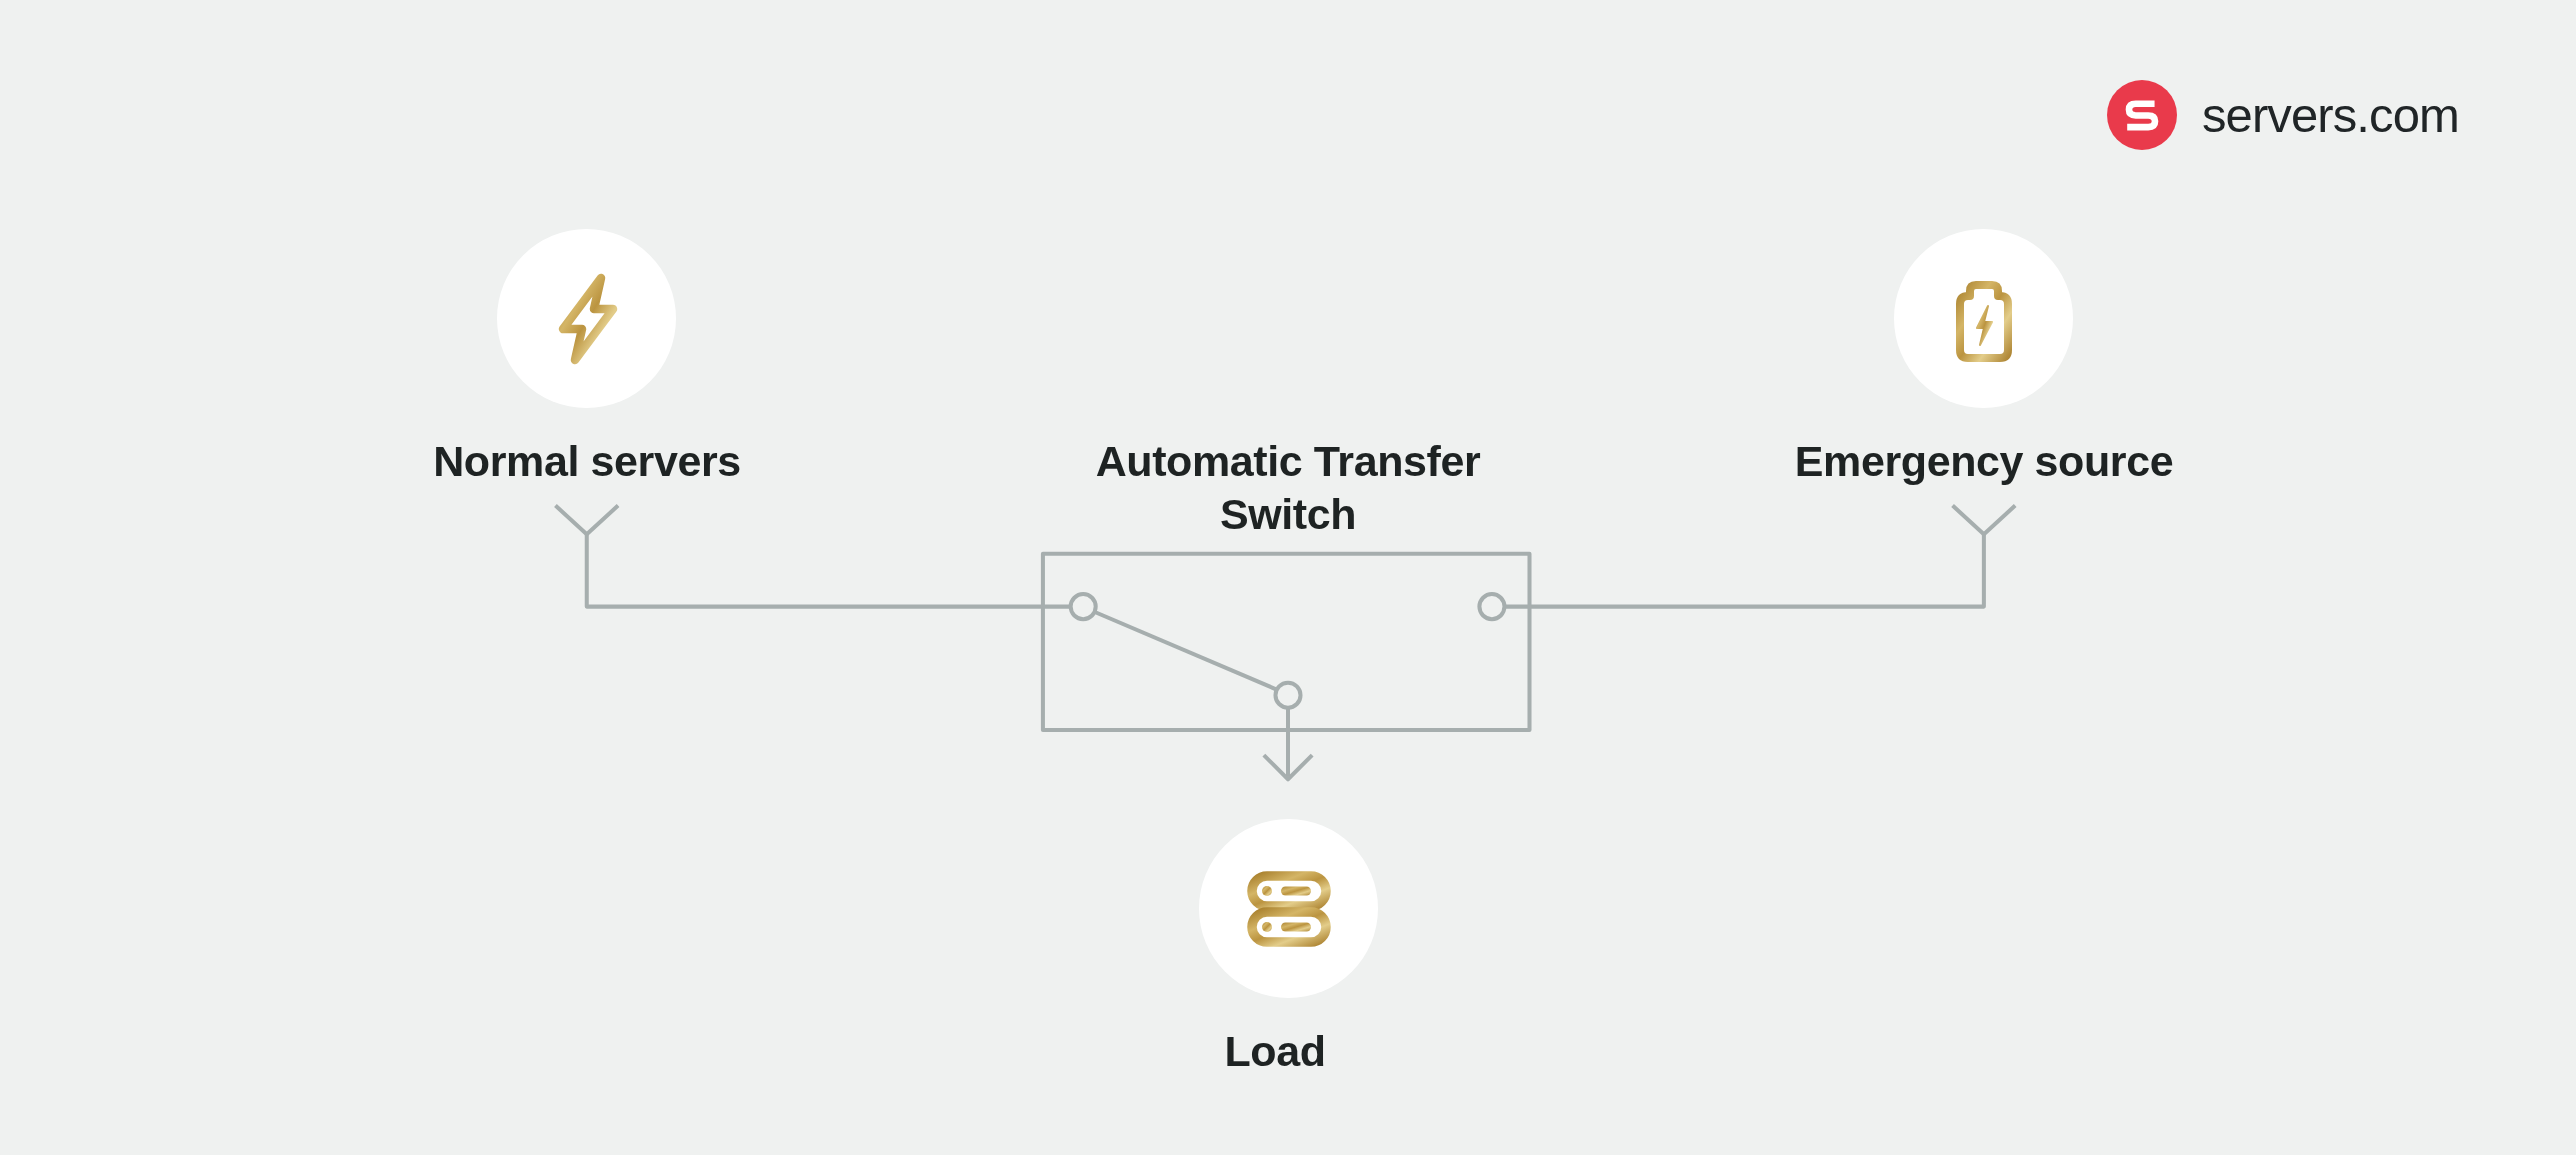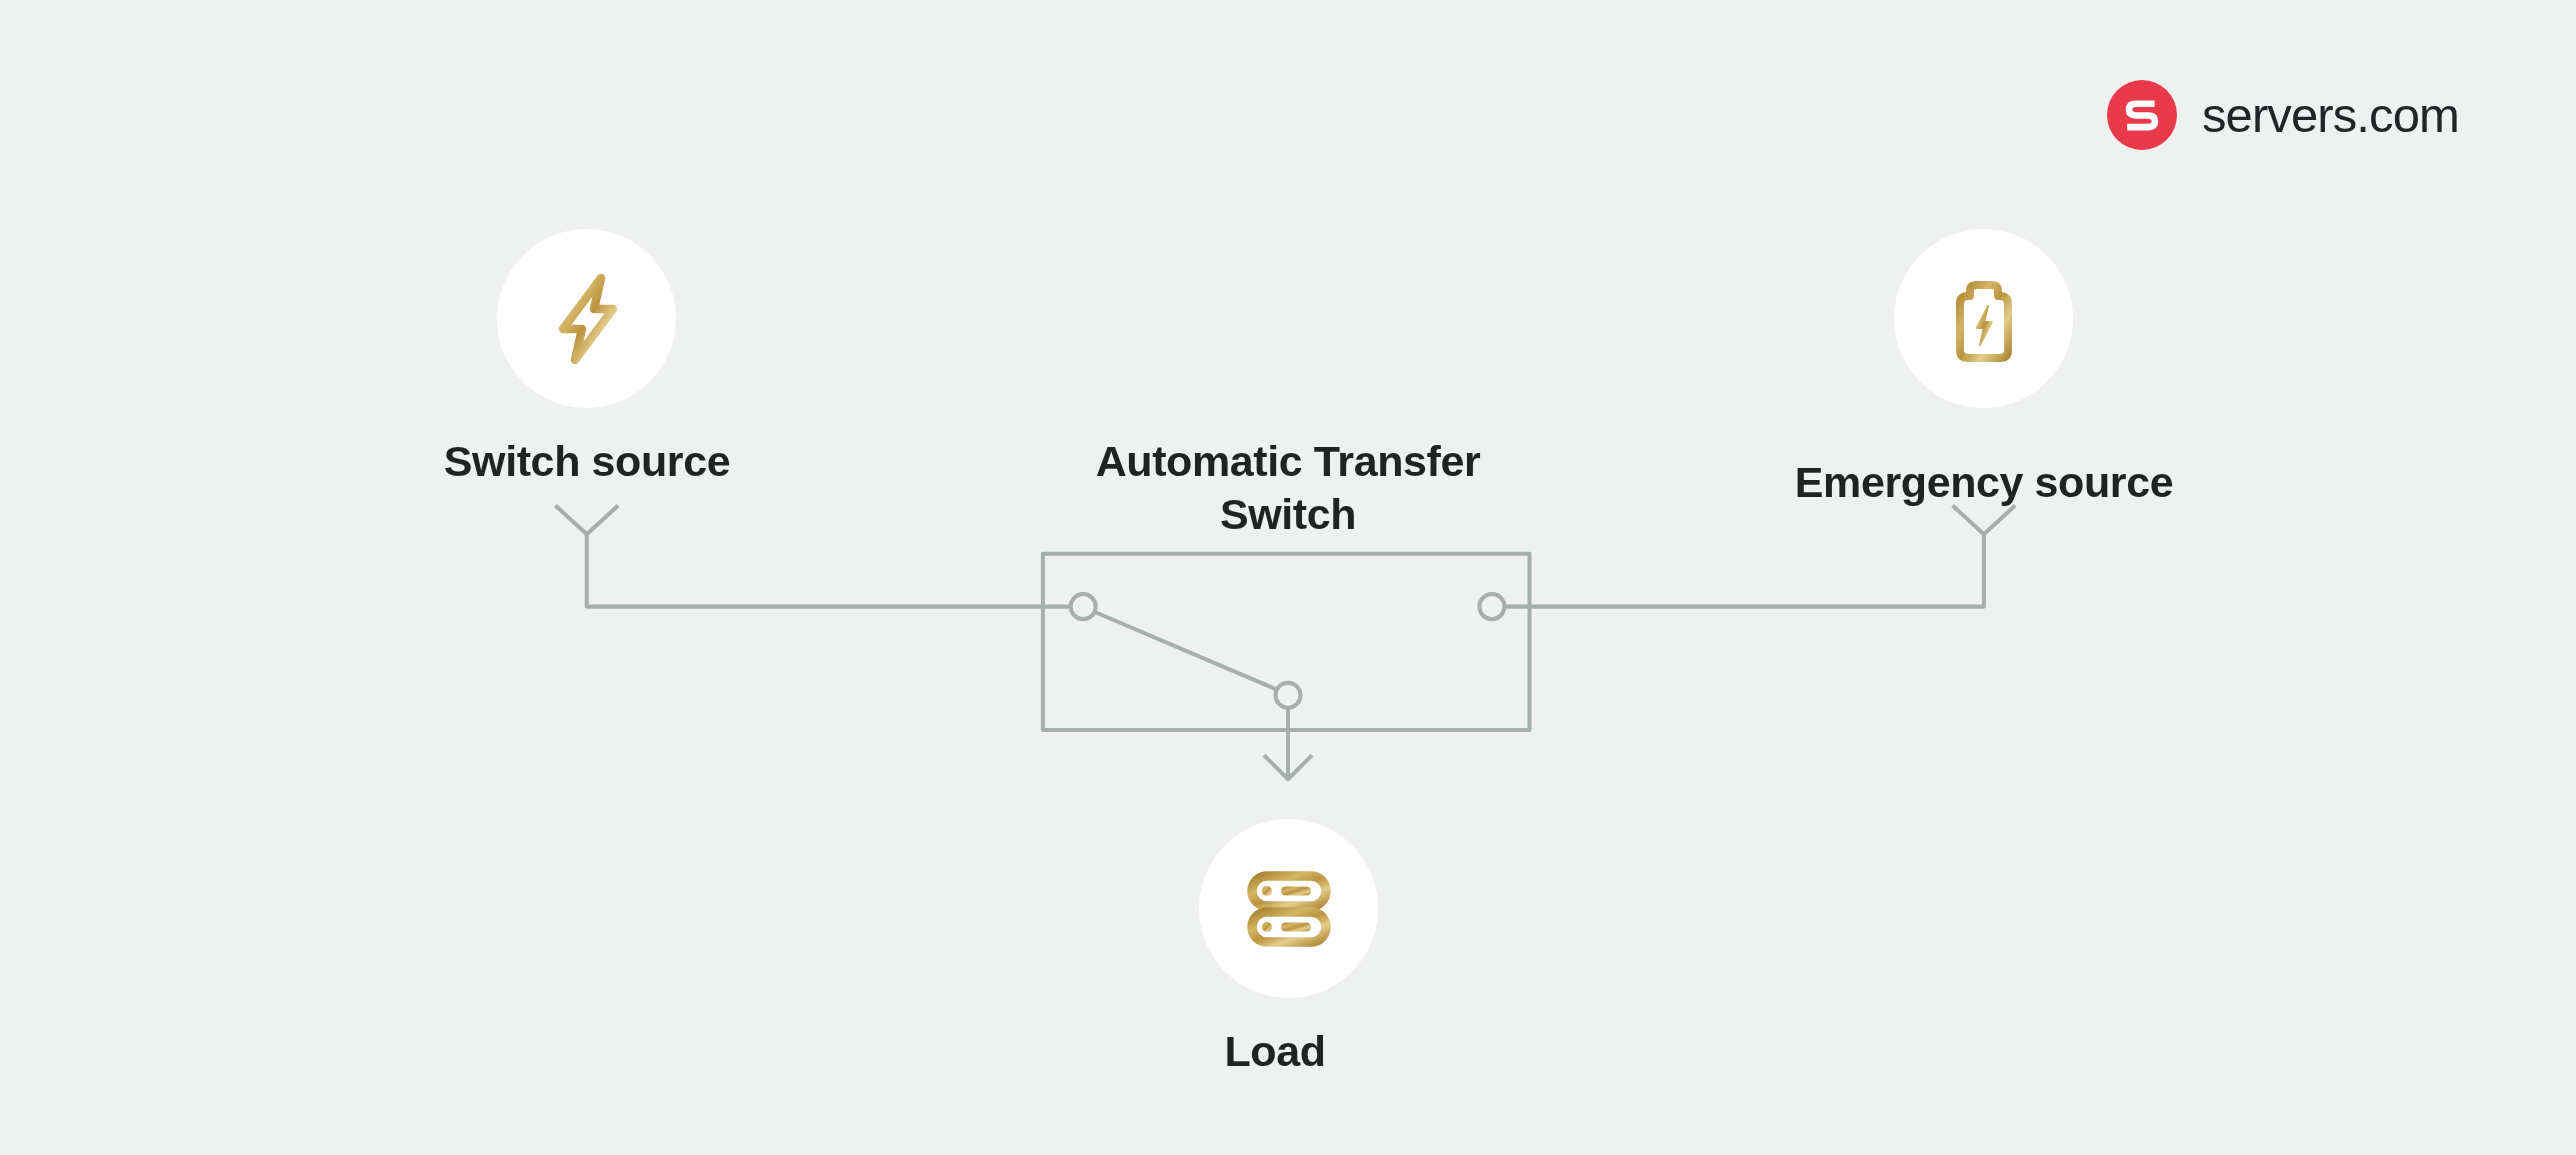--- a/index.html
+++ b/index.html
@@ -25,21 +25,21 @@
   #node-emergency{left:1894px;top:229px;}
   #node-load{left:1199px;top:819px;}
 
   
   .label{
     position:absolute;width:716px;text-align:center;
     font-size:43px;line-height:53px;font-weight:700;
     color:#1e2323;letter-spacing:-0.4px;
   }
   #label-normal{left:229px;top:435px;}
-  #label-emergency{left:1626px;top:435px;margin-top:21px;}
+  #label-emergency{left:1626px;top:435px;}
   #label-load{left:917px;top:1025px;}
   #switch-title{left:930px;top:435px;}
 
   
   #logo{
     position:absolute;left:2107px;top:80px;
     display:flex;align-items:center;gap:25px;
   }
   #logo-text{
     font-size:49px;line-height:70px;font-weight:400;
@@ -94,21 +94,21 @@
     <svg width="100" height="100" viewBox="0 0 100 100">
       <rect x="13" y="17" width="74" height="30" rx="15" fill="none" stroke="url(#gold)" stroke-width="9.5"></rect>
       <rect x="13" y="53" width="74" height="30" rx="15" fill="none" stroke="url(#gold)" stroke-width="9.5"></rect>
       <circle cx="28" cy="32" r="5" fill="url(#gold)"></circle>
       <rect x="42" y="27.5" width="30" height="9" rx="4.5" fill="url(#gold)"></rect>
       <circle cx="28" cy="68" r="5" fill="url(#gold)"></circle>
       <rect x="42" y="63.5" width="30" height="9" rx="4.5" fill="url(#gold)"></rect>
     </svg>
   </div>
 
-  <div class="label" id="label-normal">Switch source</div>
+  <div class="label" id="label-normal">Normal servers</div>
 
   <div class="label" id="switch-title">
     <div>Automatic Transfer</div>
     <div>Switch</div>
   </div>
 
   <div class="label" id="label-emergency">Emergency source</div>
 
   <div class="label" id="label-load">Load</div>
 

